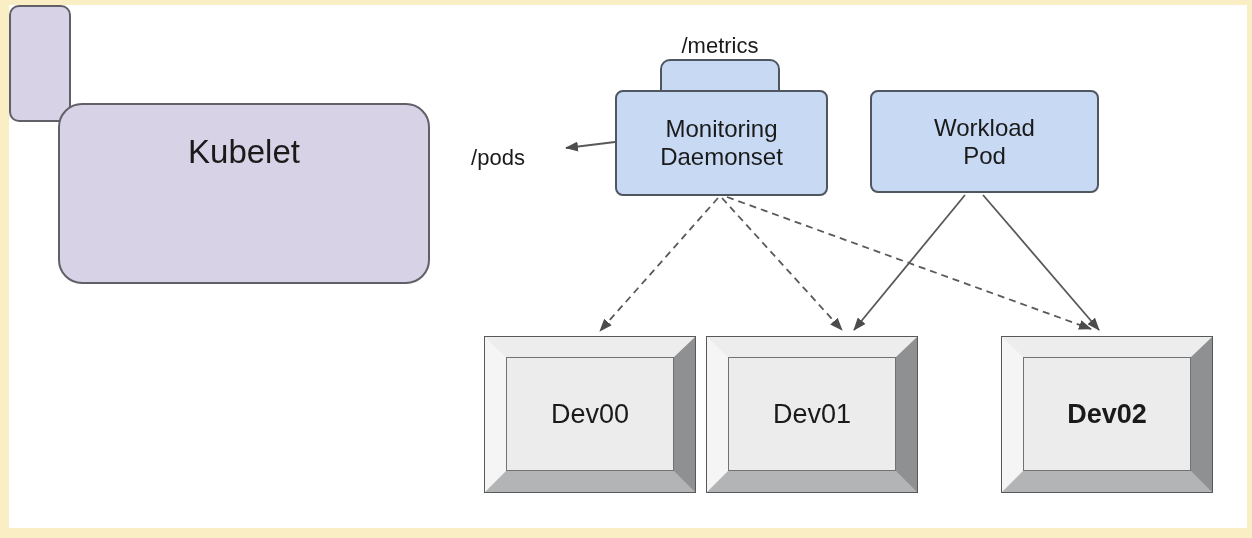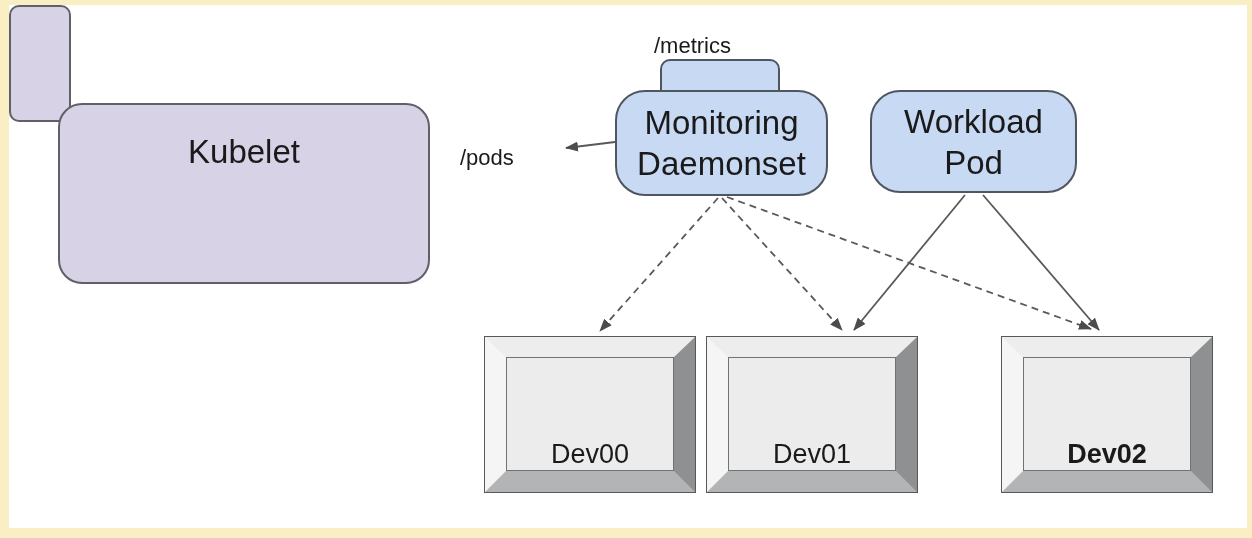--- a/index.html
+++ b/index.html
@@ -45,43 +45,44 @@
   .kubelet-tab{
     left:391px;top:83px;width:62px;height:117px;
     background:var(--kubelet-fill);
     border:2px solid var(--kubelet-border);
     border-radius:10px;
     z-index:2;
   }
   .pod-box{
     background:var(--pod-fill);
     border:2px solid var(--pod-border);
-    border-radius:30px;
-    font-size:33px;
-    line-height:41px;
+    border-radius:8px;
+    font-size:24px;
+    line-height:28px;
   }
   .monitoring{
     left:606px;top:85px;width:213px;height:106px;
     z-index:3;
   }
   .metrics-tab{
     position:absolute;
     left:651px;top:54px;width:120px;height:46px;
     background:var(--pod-fill);
     border:2px solid var(--pod-border);
     border-radius:10px;
     z-index:2;
   }
   .workload{
-    left:861px;top:85px;width:207px;height:103px;
+    left:861px;top:85px;width:229px;height:103px;
     z-index:3;
   }
   .endpoint-label{
     position:absolute;
     font-size:22px;
+    text-align:center;
     z-index:4;
   }
   .pods-label{left:451px;top:140px;width:76px;}
   .metrics-label{left:645px;top:28px;width:132px;}
   .node-label{white-space:pre-line;}
   
   .device{
     position:absolute;
     top:332px;
     width:210px;height:155px;
@@ -96,21 +97,21 @@
     z-index:3;
   }
   .device-0{left:476px;}
   .device-1{left:698px;}
   .device-2{left:993px;font-weight:bold;}
   .device-face{
     position:absolute;
     top:-1px;left:-1px;right:-1px;bottom:-1px;
     border:1px solid #707274;
     background:var(--device-face);
-    display:flex;align-items:flex-end;justify-content:center;
+    display:flex;align-items:center;justify-content:center;
     font-size:27px;
   }
   
   .edges{
     position:absolute;left:0;top:0;width:1252px;height:538px;
     z-index:5;
     pointer-events:none;
   }
   .edges line{stroke:var(--line);stroke-width:1.8;}
   .edges line.dashed{stroke-dasharray:7 5;}

